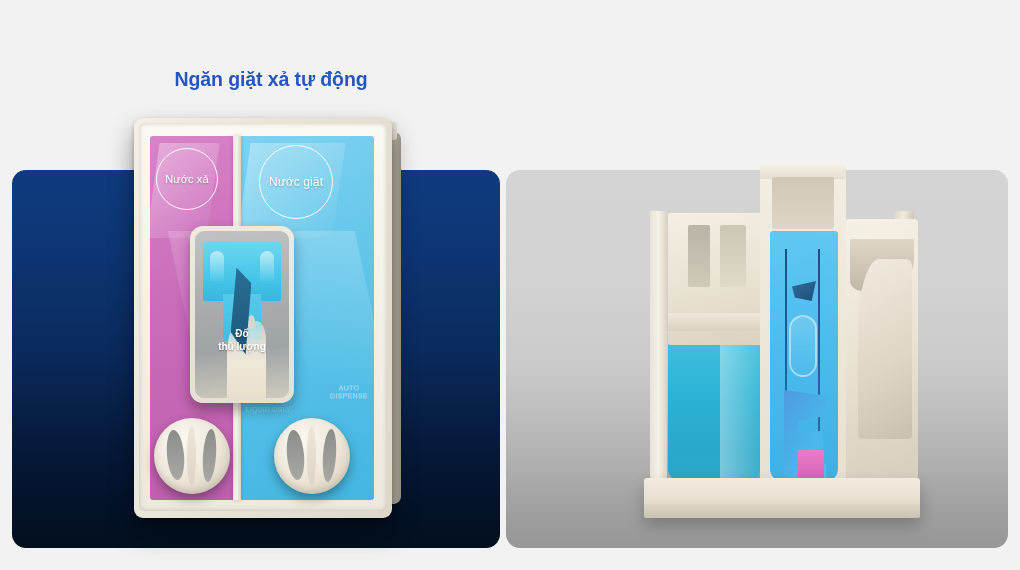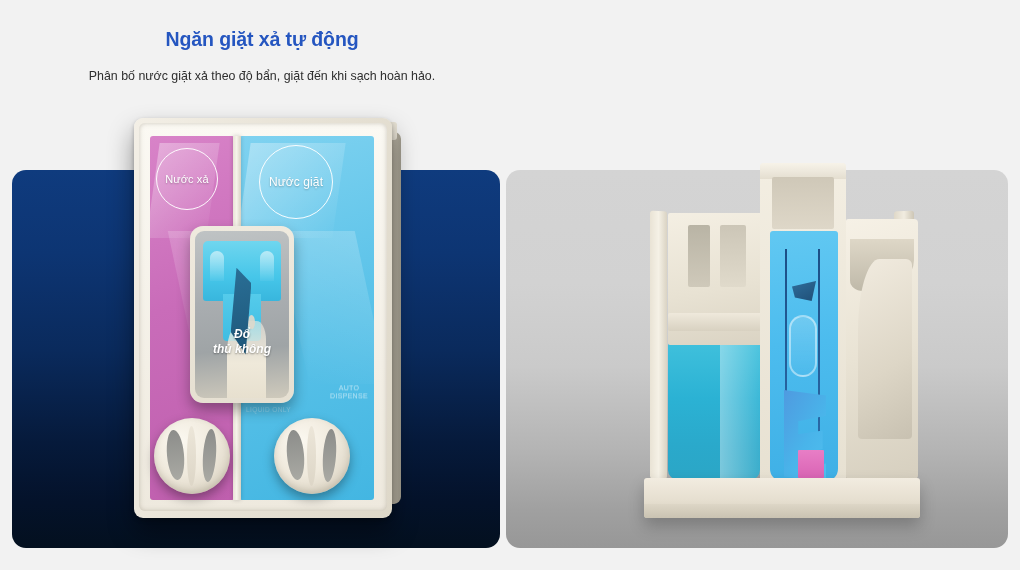--- a/index.html
+++ b/index.html
@@ -23,21 +23,21 @@
     height: 570px;
   }
 
   
   .header-zone {
     position: absolute;
     top: 0;
     height: 160px;
     text-align: center;
   }
-  .header-left  { left: 15px;  width: 494px; }
+  .header-left  { left: 24px;  width: 494px; margin-top: 40px; }
   .header-right { left: 506px; width: 502px; }
 
   .panel-title {
     font-size: 19.5px;
     font-weight: bold;
     letter-spacing: -0.1px;
     margin-top: 28px;
     line-height: 1.2;
   }
   .panel-title.accent { color: #2556c0; }
@@ -279,26 +279,25 @@
     background: #dcd8cc;
     border-radius: 50% 50% 45% 45%;
     opacity: 0.92;
   }
   .manual-label {
     position: absolute;
     left: 0; right: 0;
     top: 57%;
     text-align: center;
     color: #ffffff;
-    font-size: 12px;
+    font-size: 10px;
     font-weight: 600;
     line-height: 1.3;
     text-shadow: 0 1px 2px rgba(0,0,0,0.4);
     z-index: 9;
-    font-style: italic;
   }
 
   
   .cap {
     position: absolute;
     bottom: 24px;
     width: 76px;
     height: 76px;
     border-radius: 50%;
     background: radial-gradient(circle at 36% 30%, #fbf8f0 0%, #efe9dc 48%, #ddd6c6 78%, #c8c1b0 100%);
@@ -505,21 +504,20 @@
   }
 </style>
 </head>
 <body>
 
 <div id="stage">
 
   <div class="header-zone header-left">
     <div class="panel-title accent">Ngăn giặt xả tự động</div>
     <div class="panel-sub">
-      <div>Phân bố nước giặt xả theo độ bẩn, giặt đến khi sạch hoàn hảo.</div>
     </div>
   </div>
 
 
   <div class="panel panel-dark"></div>
   <div class="panel panel-light"></div>
 
   <div class="drawer-auto">
     <div class="shell-side"></div>
     <div class="shell">
@@ -549,21 +547,21 @@
       <div class="manual-tray">
         <div class="manual-inner">
           <div class="tray-cap"></div>
           <div class="tray-stem"></div>
           <div class="tray-tab"></div>
           <div class="tray-liquid"></div>
           <div class="tray-drip"></div>
         </div>
         <div class="manual-label">
           <div>Đổ</div>
-          <div>thủ không</div>
+          <div>thủ lượng</div>
         </div>
       </div>
 
       <div class="cap cap-softener">
         <div class="slot slot-l"></div>
         <div class="slot slot-c"></div>
         <div class="slot slot-r"></div>
       </div>
       <div class="cap cap-detergent">
         <div class="slot slot-l"></div>

